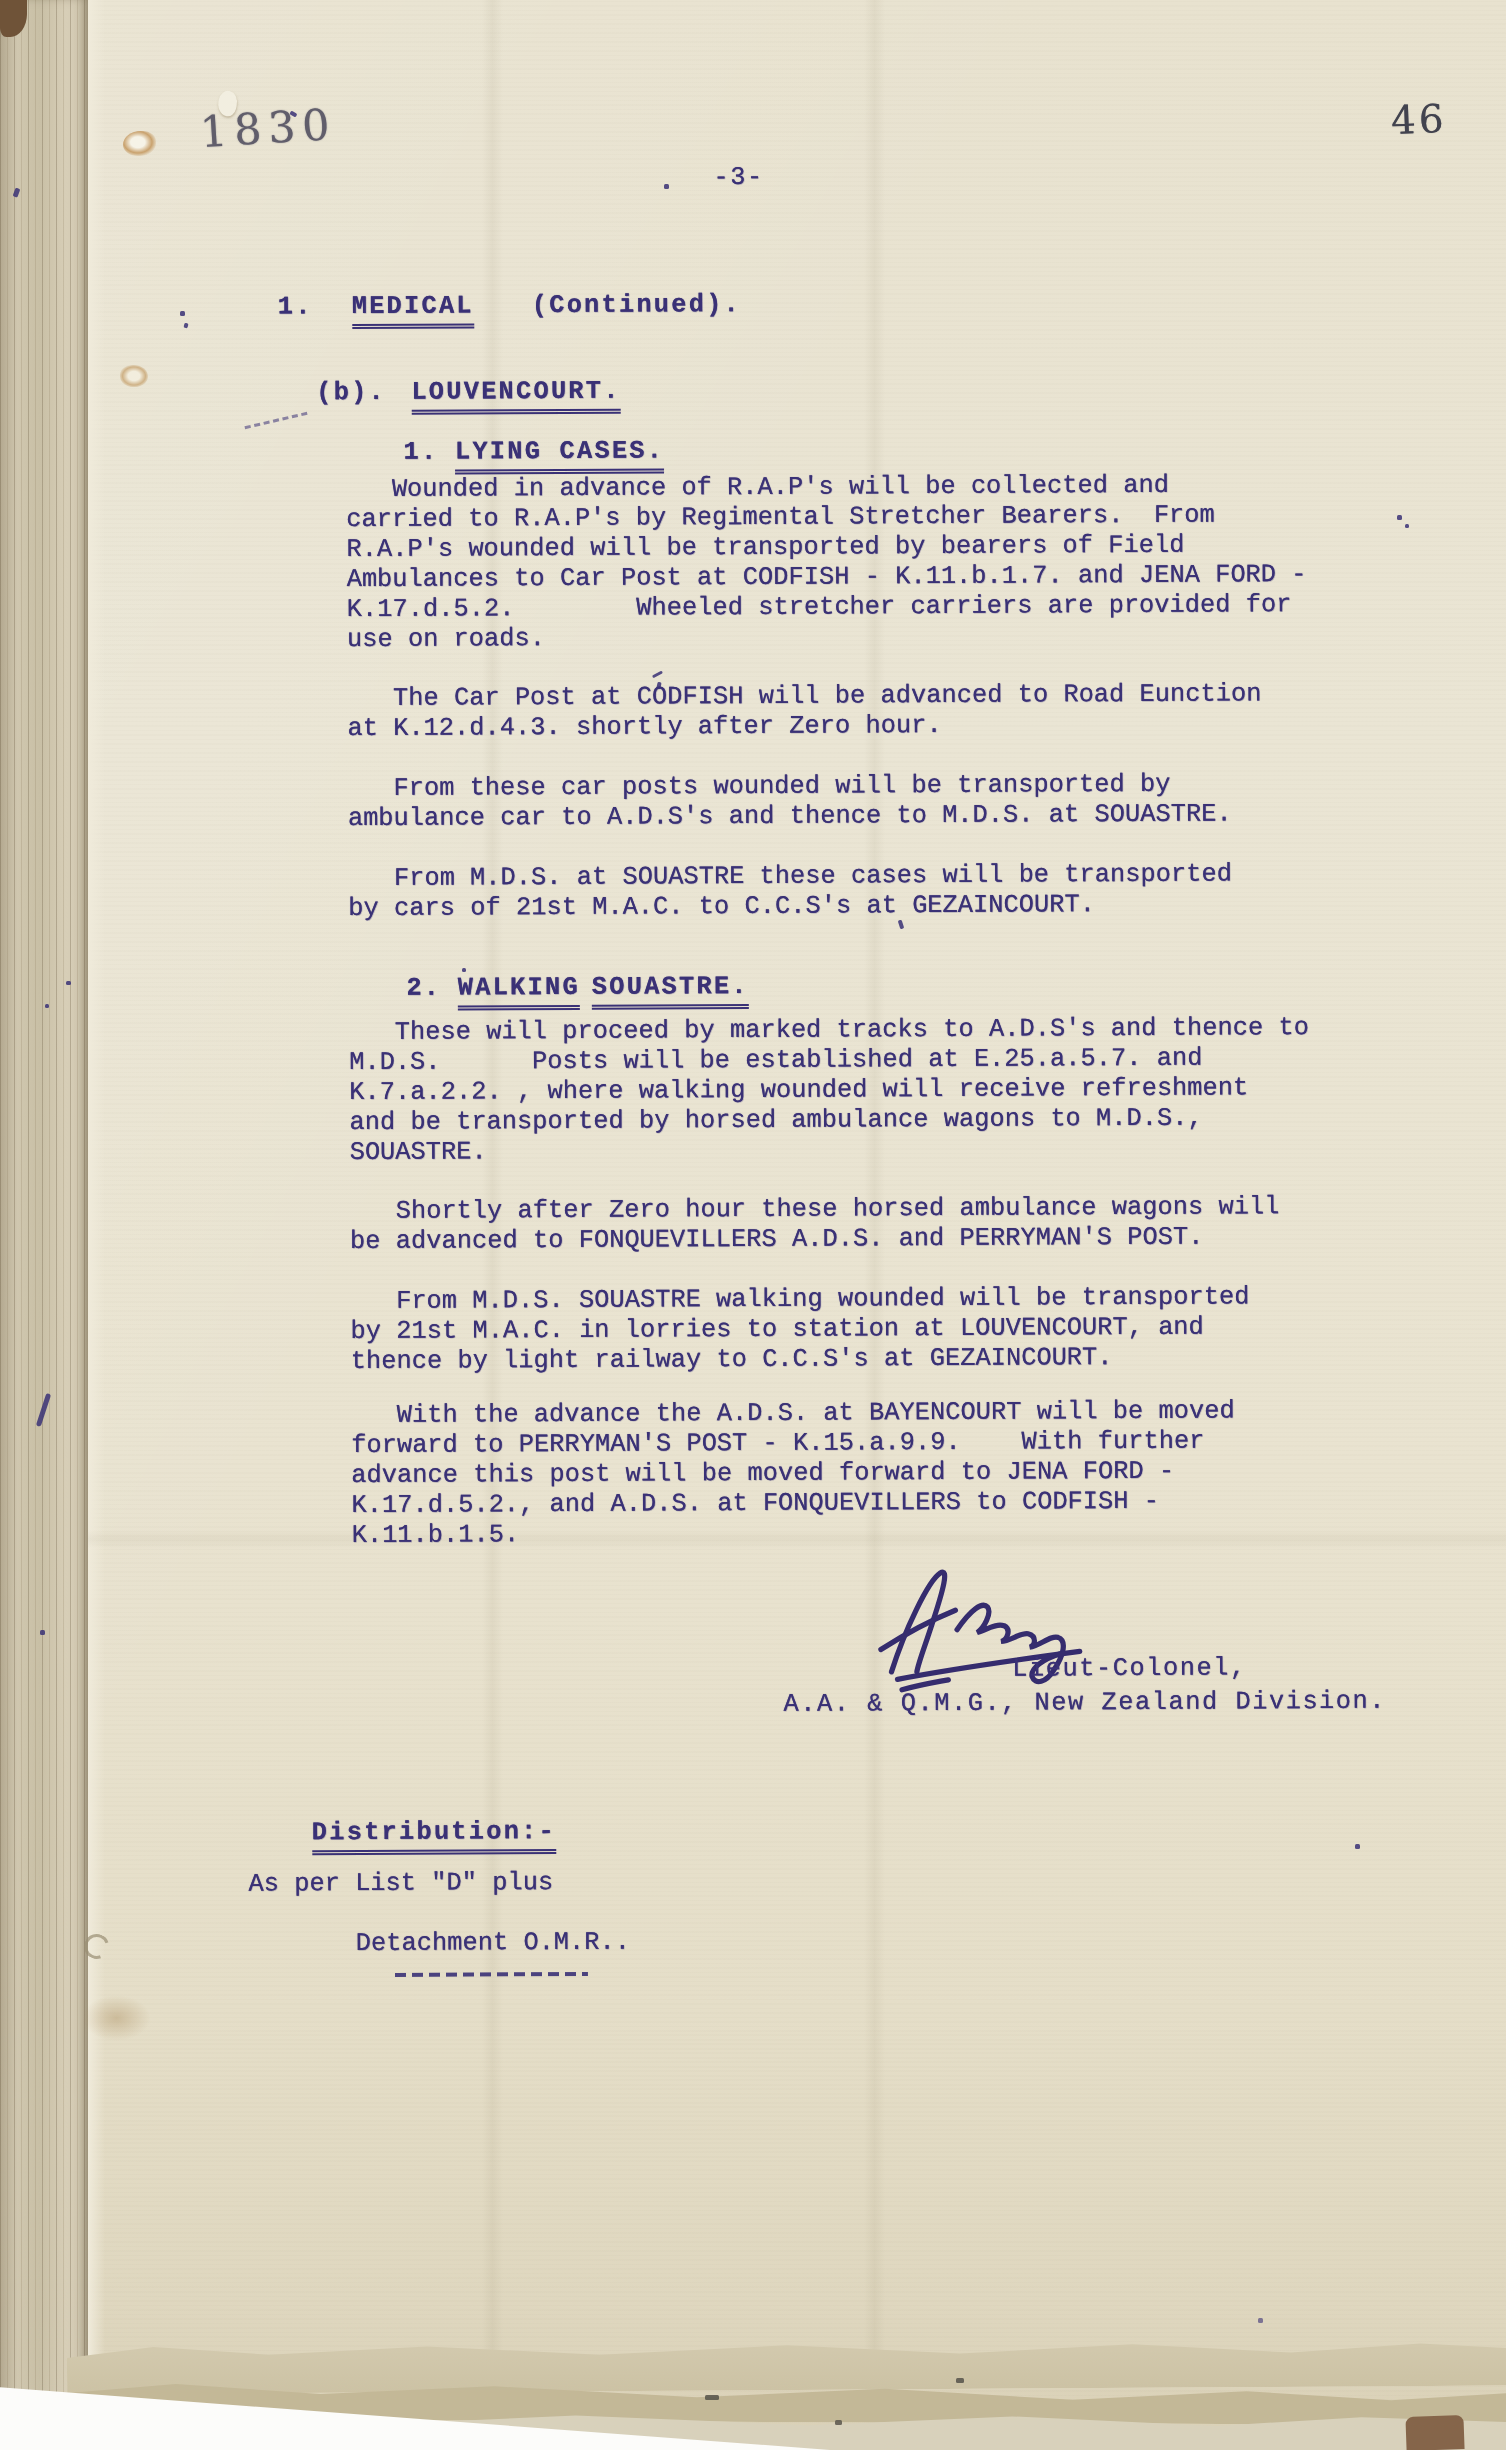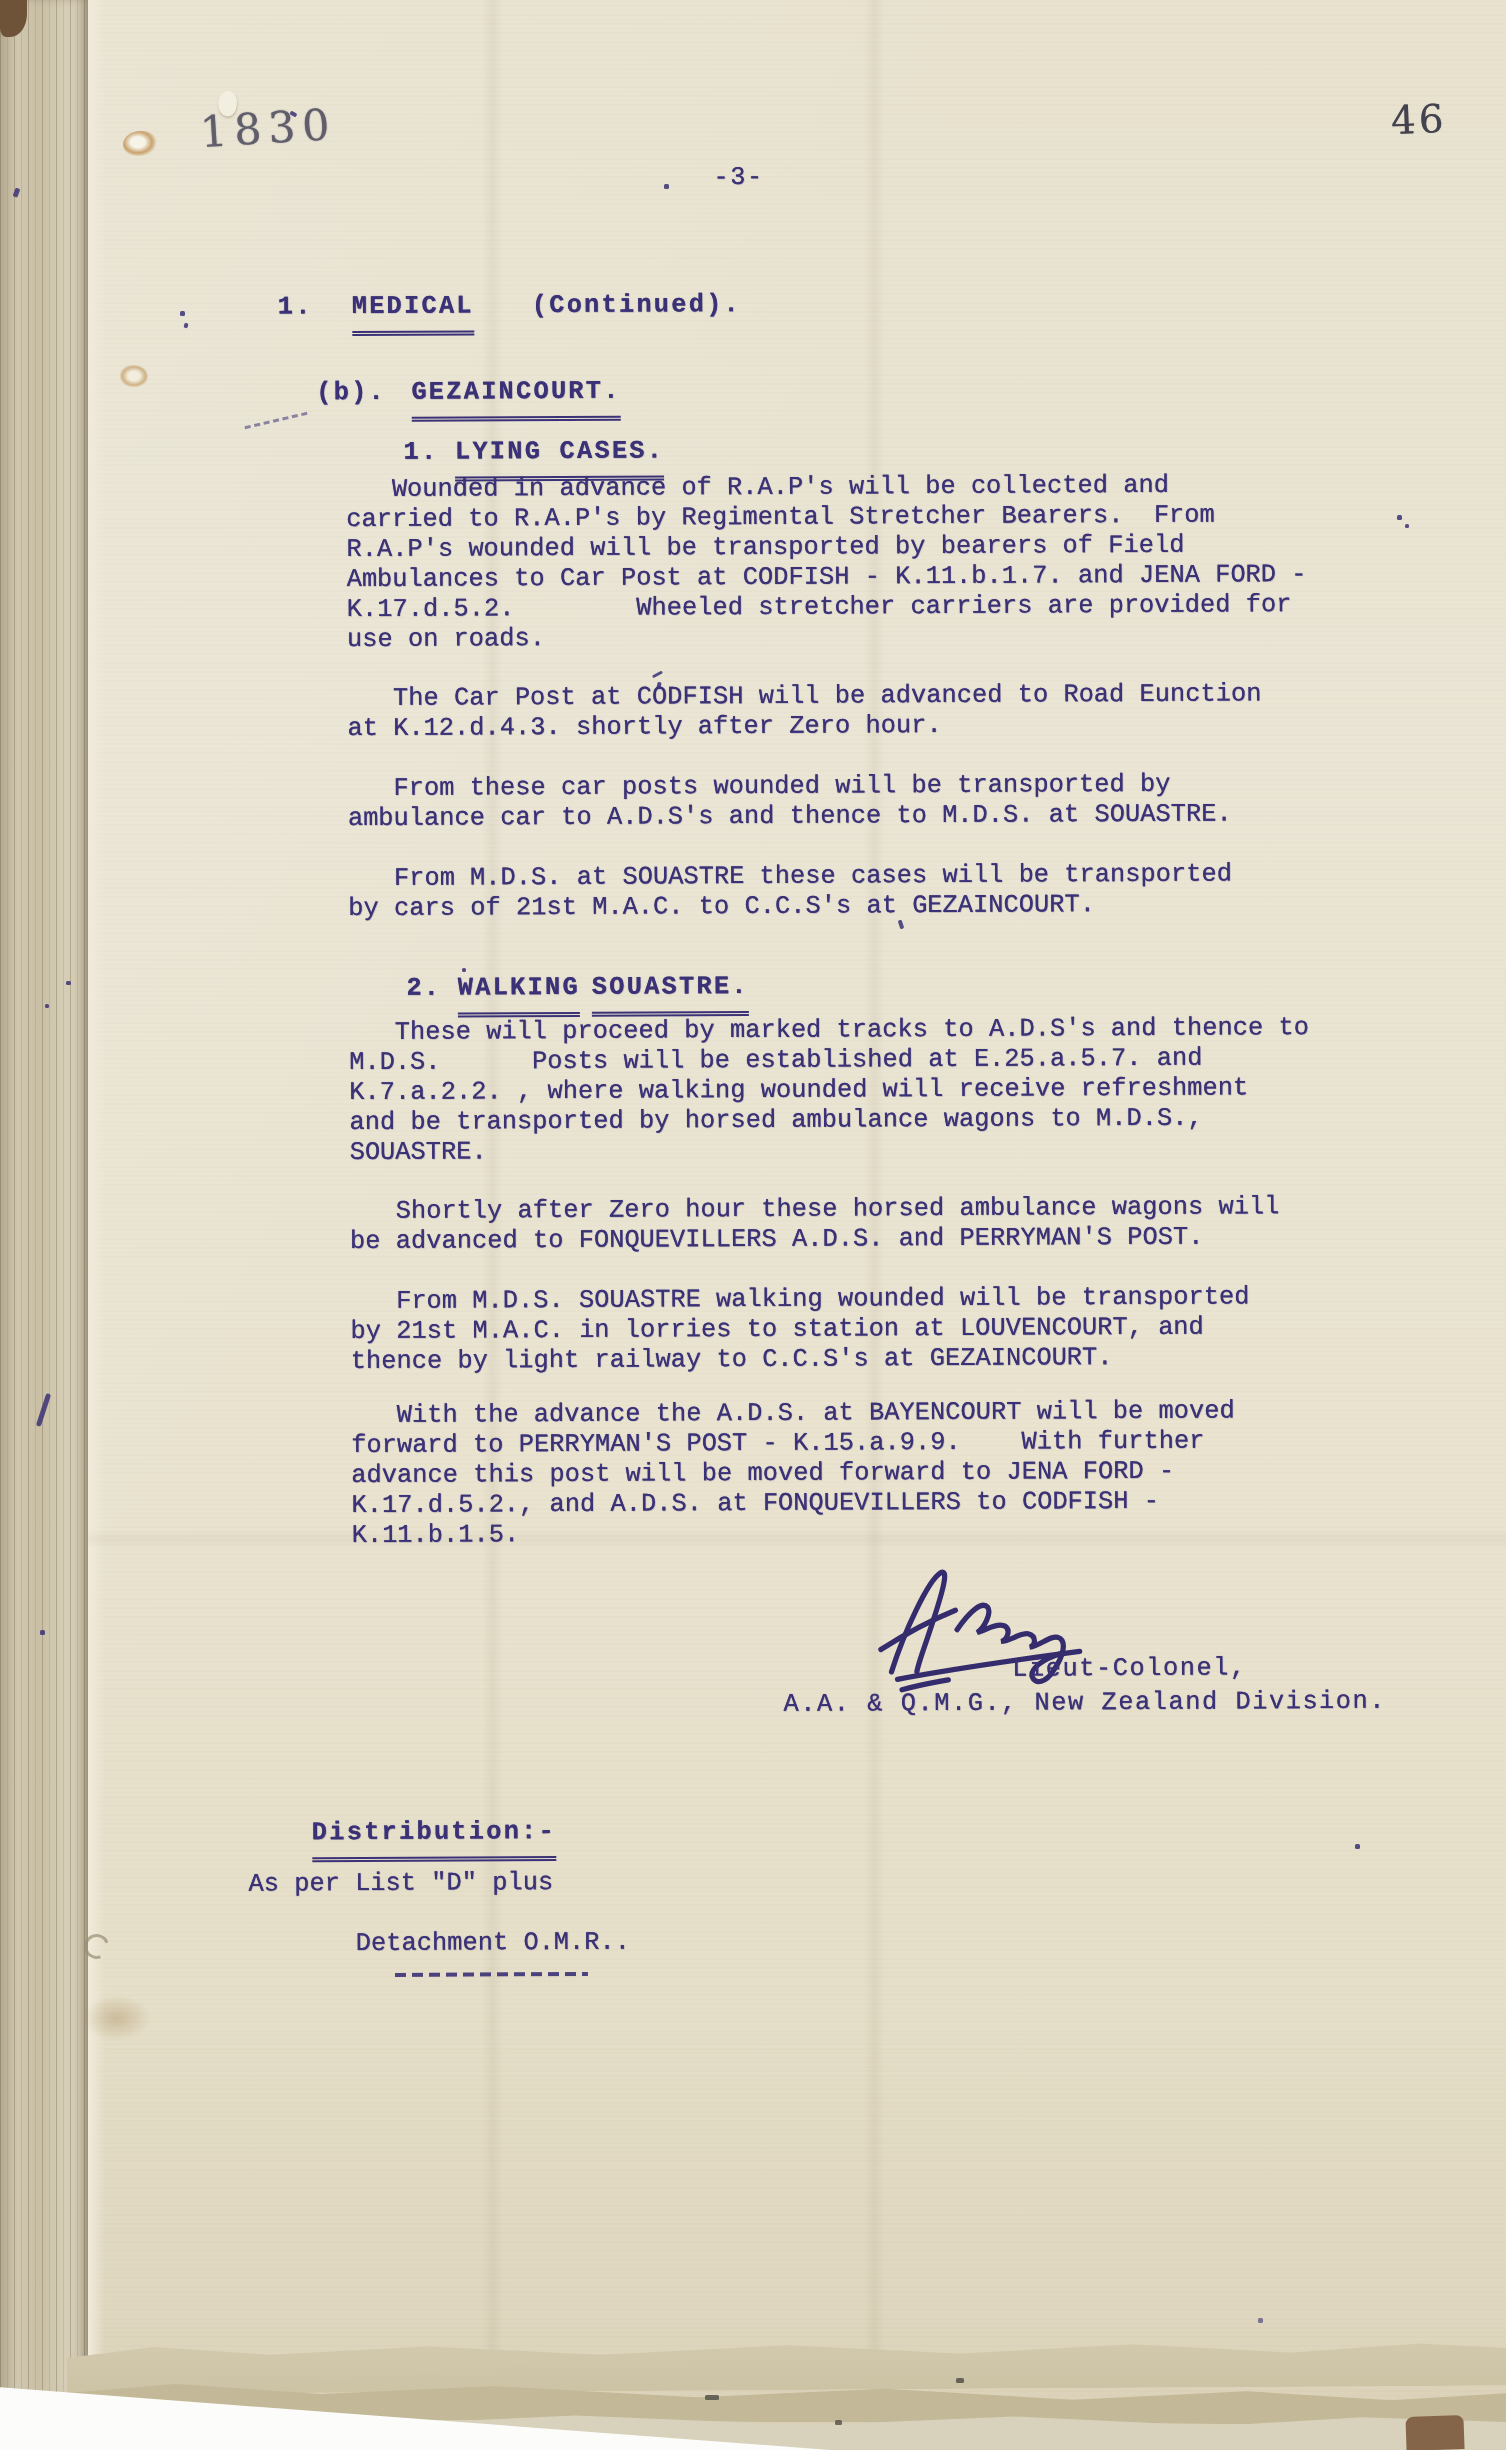--- a/index.html
+++ b/index.html
@@ -48,21 +48,21 @@
   .chip3{position:absolute;left:218px;top:91px;width:19.4px;height:25.4px;background:#f2eee0;border-radius:45% 55% 40% 60%;transform:rotate(14deg);box-shadow:0.7px 1.5px 2.2px rgba(120,100,60,.35);}
   .cmark{position:absolute;left:84px;top:1934px;width:19.4px;height:19.4px;border:3px solid #9a8f74;border-right-color:transparent;border-radius:50%;transform:rotate(25deg);opacity:.7;}
   .stain1{position:absolute;left:82px;top:1995px;width:69px;height:46px;background:radial-gradient(ellipse, rgba(164,132,82,.38), rgba(164,132,82,0) 70%);border-radius:50%;}
   .speck{position:absolute;background:#3a3176;border-radius:1.5px;opacity:.85;}
   .pencil-dash{position:absolute;left:244px;top:419px;width:64px;height:0;border-top:3px dashed rgba(58,49,118,.55);transform:rotate(-13deg);}
   
   .typed{position:absolute;color:#3a3176;font-size:25.4px;line-height:30px;white-space:pre;
     text-shadow:0 0 0.7px rgba(58,49,118,.85), 0.7px 0.7px 0 rgba(58,49,118,.22);}
   .typed .tline{white-space:pre;}
   .hbold{font-weight:700;letter-spacing:2.2px;}
-  .u2{border-bottom:5.2px double #3a3176;padding-bottom:10px;}
+  .u2{border-bottom:5.2px double #3a3176;padding-bottom:3px;}
   .stamp{position:absolute;left:200px;top:103px;font-family:"DejaVu Serif",serif;font-size:43px;color:#565363;
     letter-spacing:6.7px;transform:rotate(-3.5deg);opacity:.92;text-shadow:0 0 1.5px rgba(70,70,90,.6);}
   .folio{position:absolute;left:1391px;top:97px;font-family:"DejaVu Serif",serif;font-size:39px;color:#42434e;
     letter-spacing:3px;transform:rotate(-2deg);text-shadow:0 0 0.7px rgba(60,60,80,.7);}
   .pgnum{letter-spacing:1.5px;}
   .dashline{position:absolute;left:391px;top:1971px;width:193px;height:3.7px;
     background:repeating-linear-gradient(90deg,#3a3176 0 11.2px, rgba(0,0,0,0) 11.2px 17px);opacity:.9;}
   .sig-typed{letter-spacing:1.5px;}
 </style>
 </head>
@@ -106,21 +106,21 @@
 
   <div style="position:absolute;left:0;top:0;width:1507px;height:2450px;transform:rotate(-.3deg);">
 
     <div class="typed pgnum" style="left:719px;top:163px;">-3-</div>
 
     <div class="typed hbold" style="left:178px;top:260px;">
       <span>1.</span><span class="u2" style="margin-left:39px;">MEDICAL</span><span style="margin-left:58px;">(Continued).</span>
     </div>
 
     <div class="typed hbold" style="left:216px;top:346px;">
-      <span>(b).</span><span class="u2" style="margin-left:25.4px;">GEZAINCOURT.</span>
+      <span>(b).</span><span class="u2" style="margin-left:25.4px;">LOUVENCOURT.</span>
     </div>
 
     <div class="typed hbold" style="left:303px;top:406px;">
       <span>1.</span><span class="u2" style="margin-left:16.5px;margin-top:24px;">LYING CASES.</span>
     </div>
 
     <div class="typed" style="left:350px;top:473px;"><div class="tline">   Wounded in advance of R.A.P's will be collected and</div><div class="tline">carried to R.A.P's by Regimental Stretcher Bearers.  From</div><div class="tline">R.A.P's wounded will be transported by bearers of Field</div><div class="tline">Ambulances to Car Post at CODFISH - K.11.b.1.7. and JENA FORD -</div><div class="tline">K.17.d.5.2.        Wheeled stretcher carriers are provided for</div><div class="tline">use on roads.</div></div>
     <div class="typed" style="left:350px;top:682px;"><div class="tline">   The Car Post at CODFISH will be advanced to Road Eunction</div><div class="tline">at K.12.d.4.3. shortly after Zero hour.</div></div>
     <div class="typed" style="left:350px;top:772px;"><div class="tline">   From these car posts wounded will be transported by</div><div class="tline">ambulance car to A.D.S's and thence to M.D.S. at SOUASTRE.</div></div>
     <div class="typed" style="left:350px;top:862px;"><div class="tline">   From M.D.S. at SOUASTRE these cases will be transported</div><div class="tline">by cars of 21st M.A.C. to C.C.S's at GEZAINCOURT.</div></div>

